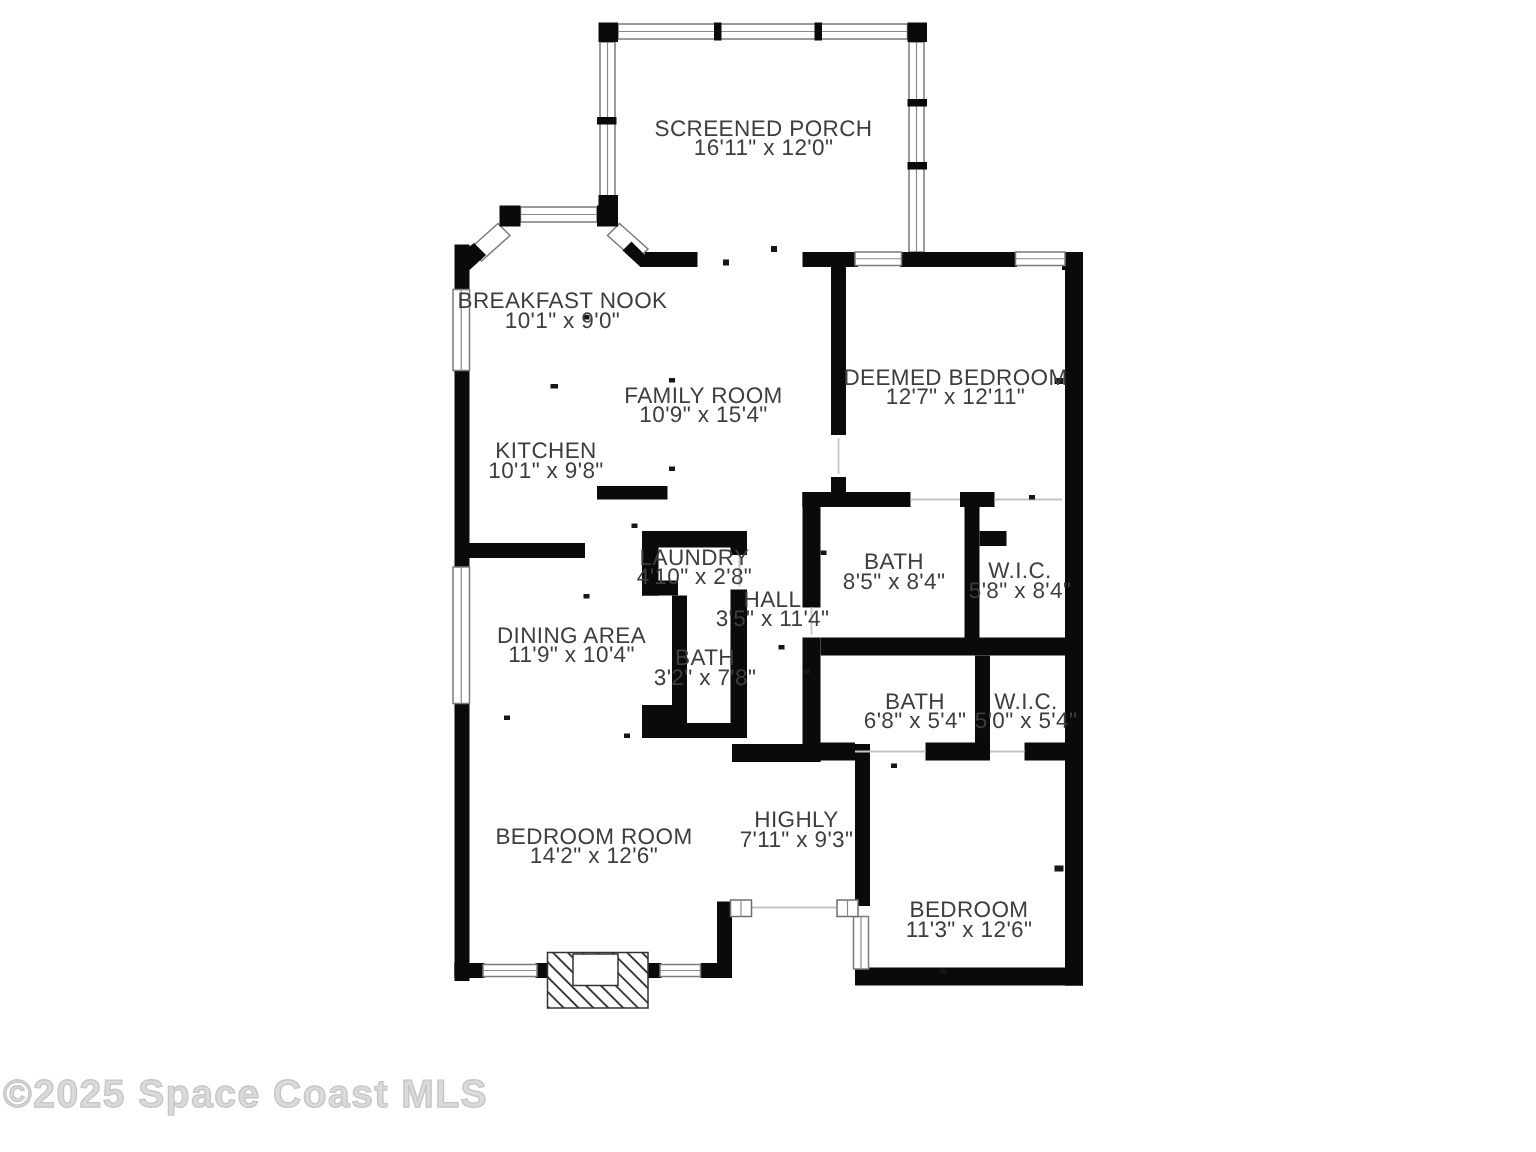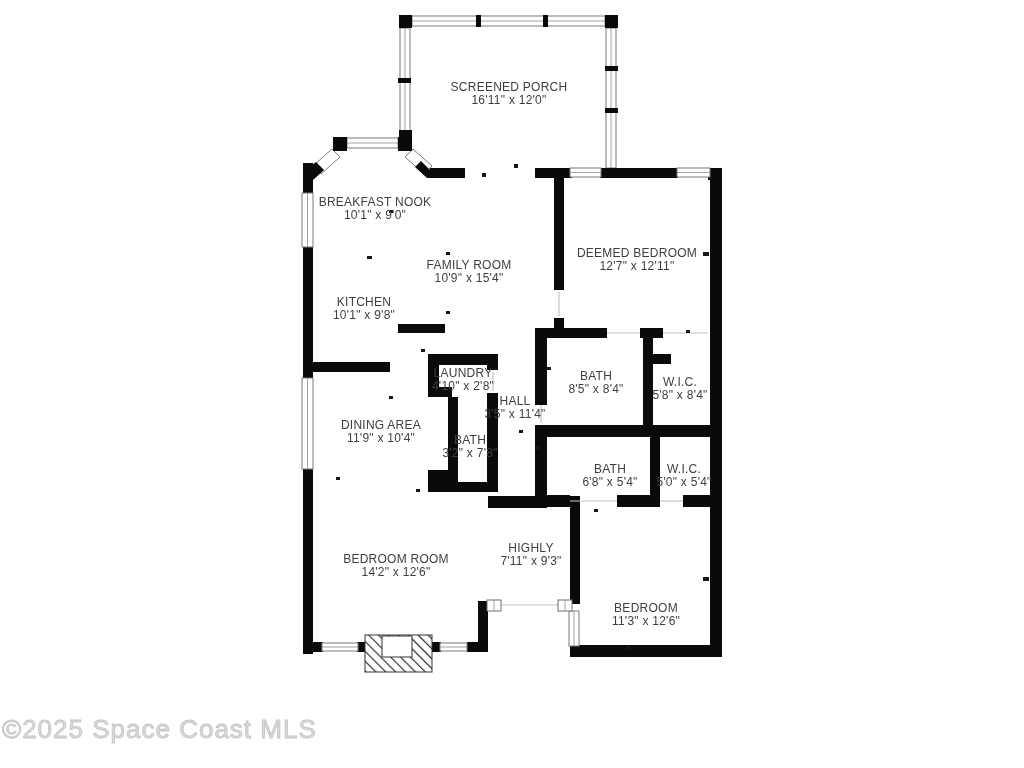--- a/index.html
+++ b/index.html
@@ -6,26 +6,26 @@
   #stage{position:relative;width:1024px;height:768px;background:#ffffff;overflow:hidden;
          font-family:"Liberation Sans", sans-serif;}
   #plan-svg{position:absolute;left:0;top:0;}
   .w{fill:#0a0a0a;}
   .win{fill:#ffffff;stroke:#7b7b7b;stroke-width:1;}
   .wl{stroke:#8a8a8a;stroke-width:0.8;fill:none;}
   .op{stroke:#c4c4c4;stroke-width:1.2;fill:none;}
   .tick{fill:#161616;}
   .frame{fill:#ffffff;stroke:#6f6f6f;stroke-width:1;}
   .room-label{position:absolute;transform:translate(-50%,-50%);text-align:center;
-              color:#3e3e3e;font-size:12px;line-height:12.5px;letter-spacing:0.25px;
+              color:#3e3e3e;font-size:15px;line-height:12.5px;letter-spacing:0.25px;
               white-space:nowrap;}
   .room-name{font-weight:400;}
   .room-dims{font-weight:400;}
   #watermark{position:absolute;left:2px;top:714px;font-size:26px;letter-spacing:1px;
-             color:#dadada;-webkit-text-stroke:0.9px #c6c6c6;font-weight:400;}
+             color:#dadada;-webkit-text-stroke:0.9px #c6c6c6;font-weight:700;}
   #disclaimer{position:absolute;left:50%;transform:translateX(-50%);top:736px;
               font-size:9px;letter-spacing:0.35px;color:#c7c7c7;white-space:nowrap;}
 </style>
 </head>
 <body>
 
 <div id="stage">
 
   <svg id="plan-svg" width="1024" height="768" viewBox="0 0 1024 768" xmlns="http://www.w3.org/2000/svg">
     <defs>

